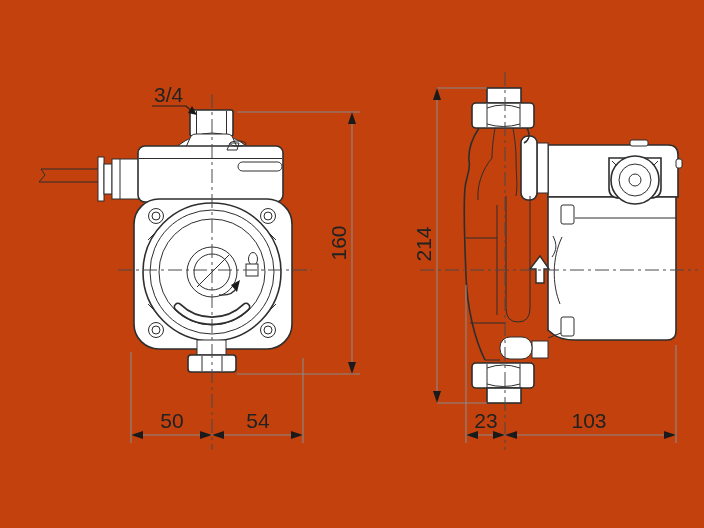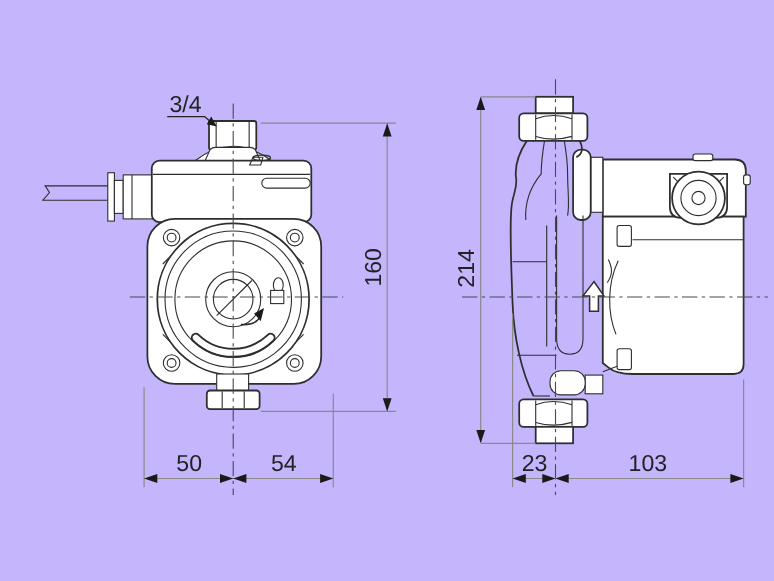--- a/index.html
+++ b/index.html
@@ -1,19 +1,19 @@
 <!DOCTYPE html>
 <html><head>
 <meta charset="utf-8">
 <style>
   html, body { margin: 0; padding: 0; background: #ffffff; }
   .stage {
     position: relative;
     width: 704px; height: 528px;
-    background: #c4b5fd;
+    background: #c2410c;
     font-family: "Liberation Sans", sans-serif;
     overflow: hidden;
     text-align: center;
   }
   svg { display: block; }
   .o  { stroke: #2e2e2e; stroke-width: 1;   fill: none; }
   .o2 { stroke: #2e2e2e; stroke-width: 1.6; fill: none; }
   .f  { fill: #ffffff; }
   .cl { stroke: #4a4a4a; stroke-width: 1; fill: none; stroke-dasharray: 14 4 3 4; }
   .dim { stroke: #8a8a8a; stroke-width: 1.1; fill: none; }

